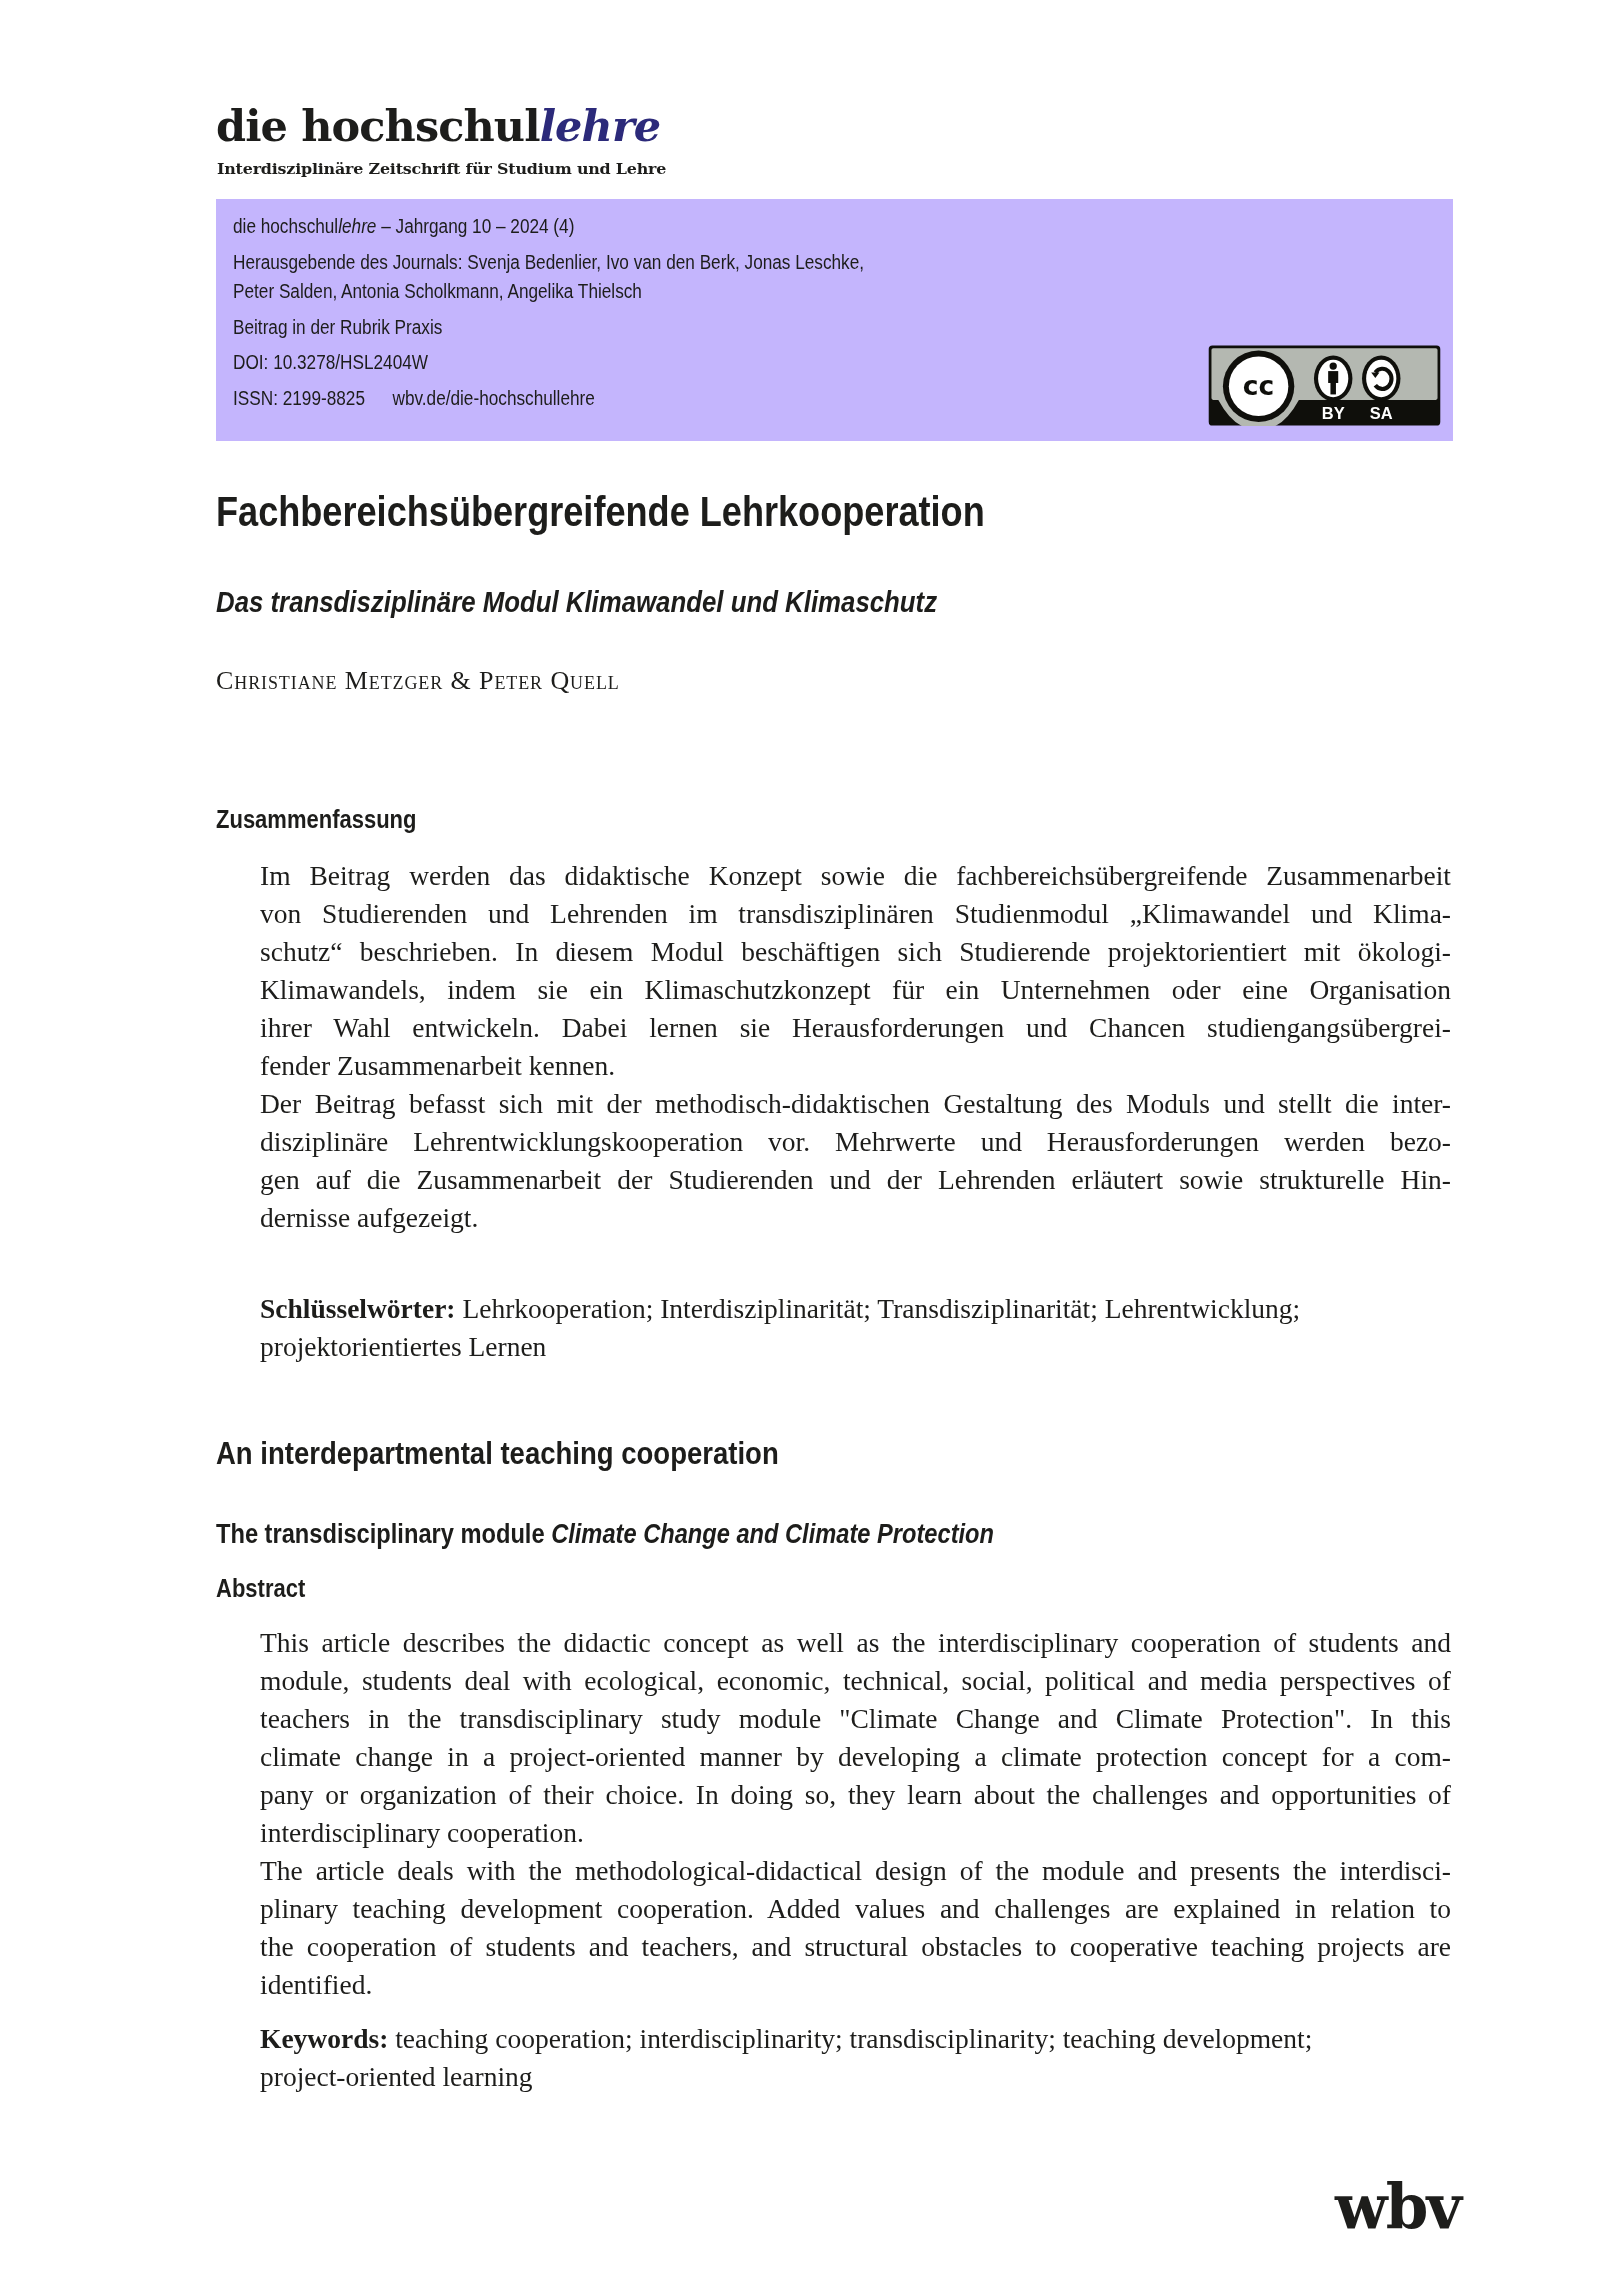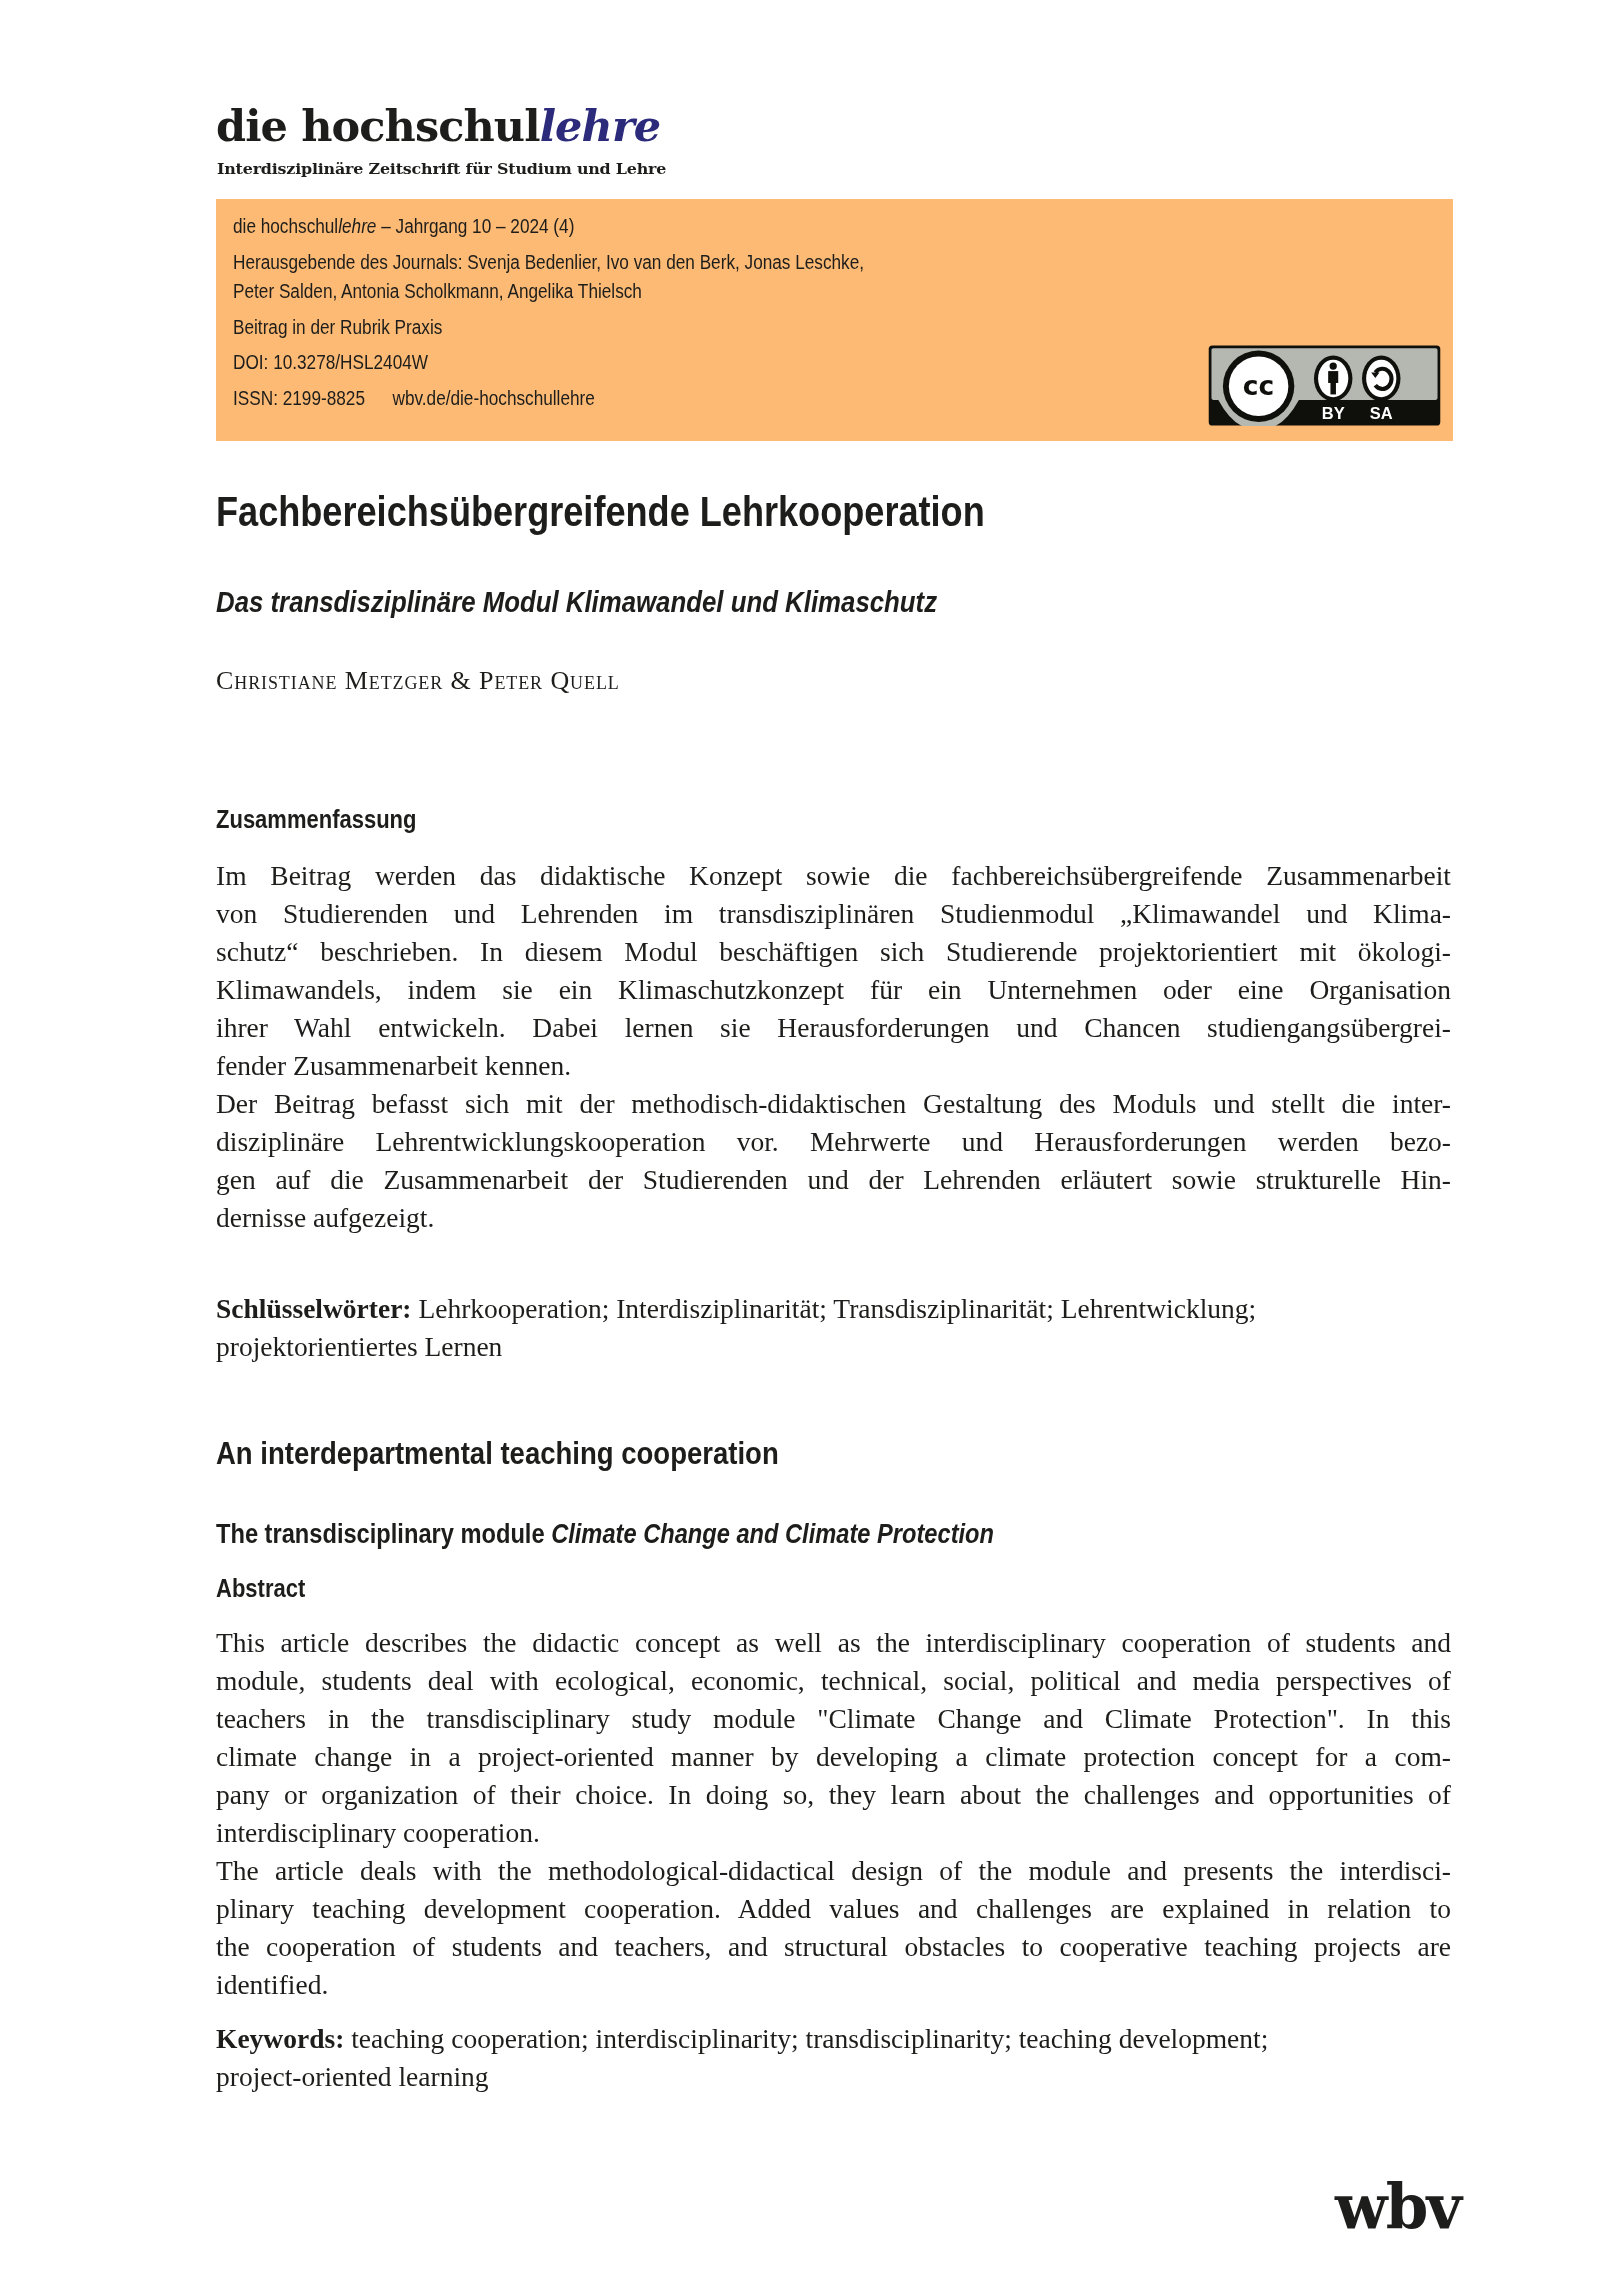--- a/index.html
+++ b/index.html
@@ -5,37 +5,37 @@
   html, body { margin: 0; padding: 0; background: #ffffff; }
   body { width: 1623px; height: 2295px; position: relative; overflow: hidden; color: #1d1d1b; }
   .abs { position: absolute; }
 
   
   #logo { left: 216px; top: 105px; font-family: "DejaVu Serif", serif; font-weight: bold; font-size: 43px; line-height: 1; letter-spacing: -0.9px; color: #1d1d1b; white-space: nowrap; }
   #logo .accent { color: #2c2a7a; font-style: italic; }
   #logo-sub { left: 217px; top: 161px; font-family: "DejaVu Serif", serif; font-weight: bold; font-size: 15.6px; line-height: 1; letter-spacing: -0.2px; white-space: nowrap; transform: scaleX(1.02); transform-origin: left; }
 
   
-  #meta-box { left: 216px; top: 199px; width: 1237px; height: 242px; background: #fdba74; }
+  #meta-box { left: 216px; top: 199px; width: 1237px; height: 242px; background: #c4b5fd; }
   .meta-line { position: absolute; left: 17.4px; font-family: "Liberation Sans", sans-serif; font-size: 20px; line-height: 1; color: #1d1d1b; white-space: nowrap; transform: scaleX(0.86); transform-origin: left; }
   .meta-line i { font-style: italic; }
   #meta-issn-url { margin-left: 32px; }
 
   
   #cc-badge { left: 1208px; top: 345px; width: 200px; height: 81px; }
 
   
   #title { left: 216px; top: 491px; font-family: "Liberation Sans", sans-serif; font-weight: bold; font-size: 42px; line-height: 1; white-space: nowrap; transform: scaleX(0.86); transform-origin: left; }
   #subtitle { left: 216px; top: 587px; font-family: "Liberation Sans", sans-serif; font-weight: bold; font-style: italic; font-size: 30px; line-height: 1; white-space: nowrap; transform: scaleX(0.86); transform-origin: left; }
   #authors { left: 216px; top: 668px; font-family: "Liberation Serif", serif; font-size: 26px; line-height: 1; letter-spacing: 0.9px; white-space: nowrap; font-variant: small-caps; }
 
   .section-head { position: absolute; left: 216px; font-family: "Liberation Sans", sans-serif; font-weight: bold; font-size: 25px; line-height: 1; white-space: nowrap; transform: scaleX(0.88); transform-origin: left; }
 
   .body-block { position: absolute; left: 216px; width: 1235px; font-family: "Liberation Serif", serif; font-size: 27.5px; line-height: 38px; color: #1d1d1b; }
-  .body-line { display: block; white-space: nowrap; text-align: justify; text-align-last: justify; height: 38px; }
+  .body-line { display: block; white-space: nowrap; text-align: justify; text-align-last: justify; height: 38px; margin-left: 44px; }
   .body-line.last { text-align-last: left; }
   .kw-label { font-weight: bold; }
 
   #en-title { left: 216px; top: 1437px; font-family: "Liberation Sans", sans-serif; font-weight: bold; font-size: 32px; line-height: 1; white-space: nowrap; transform: scaleX(0.86); transform-origin: left; }
   #en-subtitle { left: 216px; top: 1520px; font-family: "Liberation Sans", sans-serif; font-weight: bold; font-size: 27.5px; line-height: 1; white-space: nowrap; transform: scaleX(0.86); transform-origin: left; }
   #en-subtitle i { font-style: italic; }
 
   #wbv-logo { left: 1335px; top: 2176px; font-family: "DejaVu Serif", serif; font-weight: bold; font-size: 61px; line-height: 1; letter-spacing: -1.8px; color: #1d1d1b; }
 </style>
 </head>

